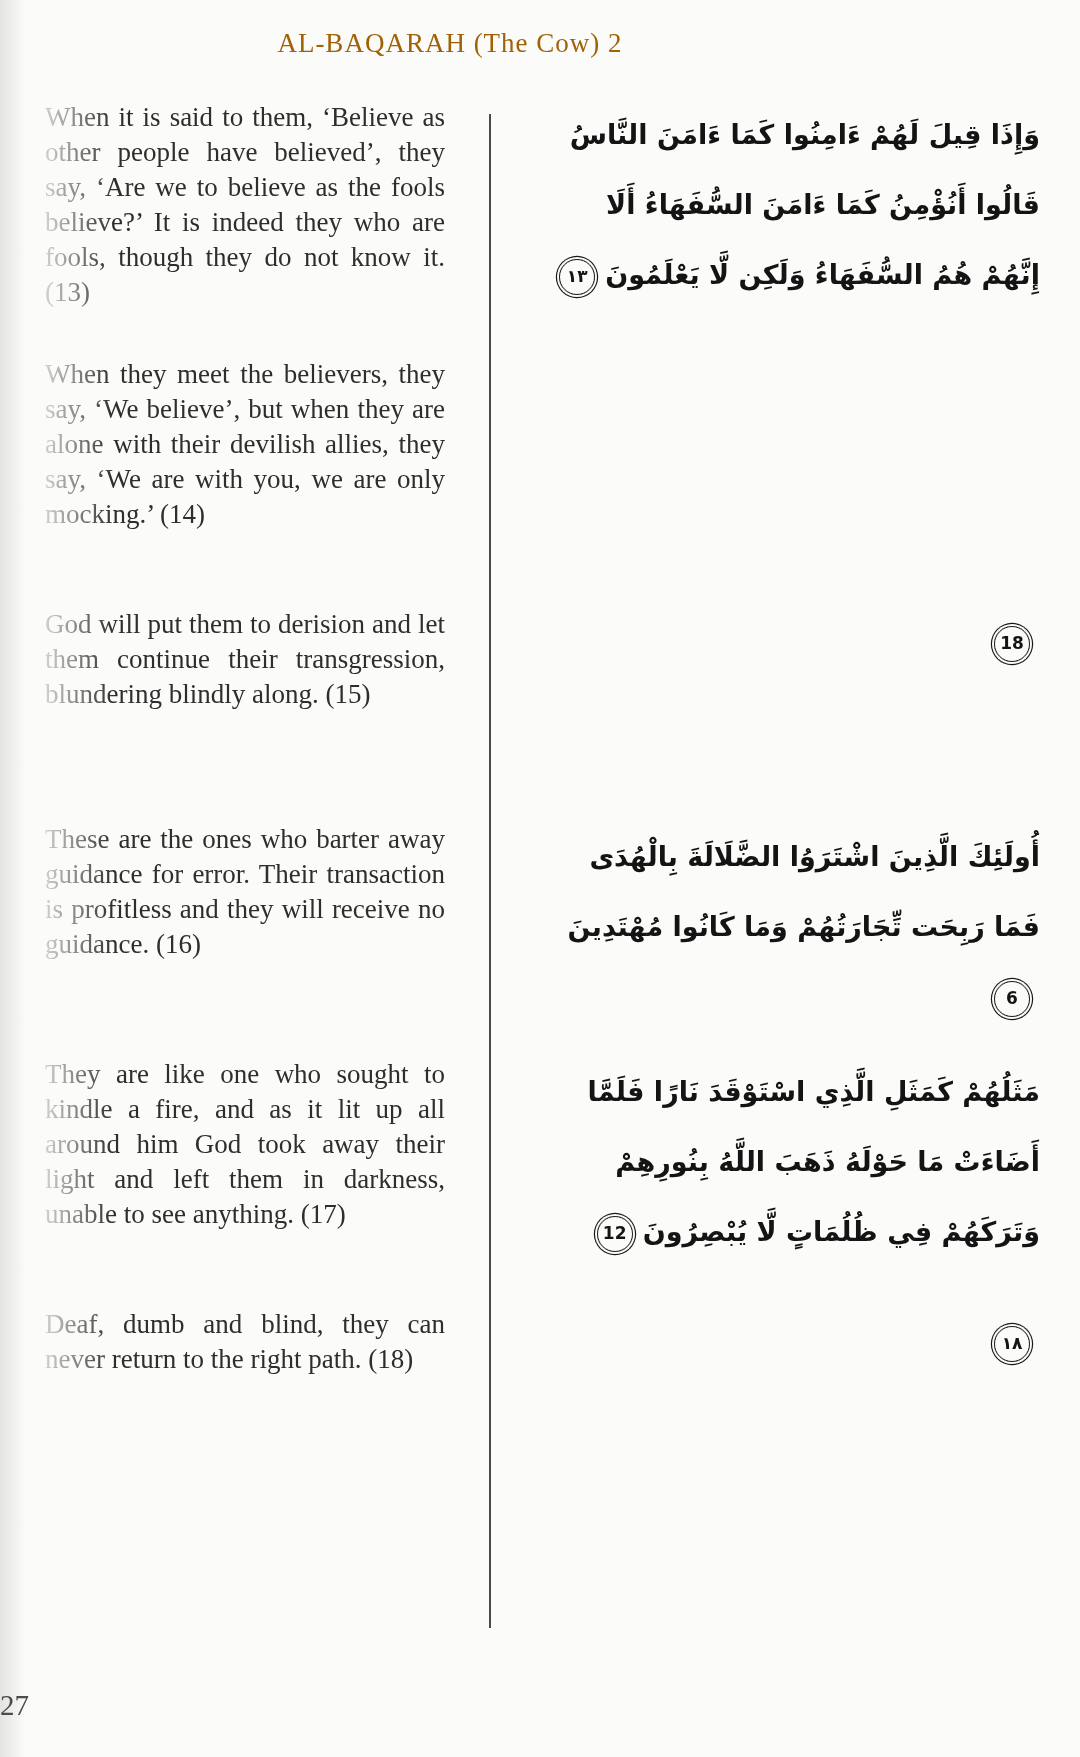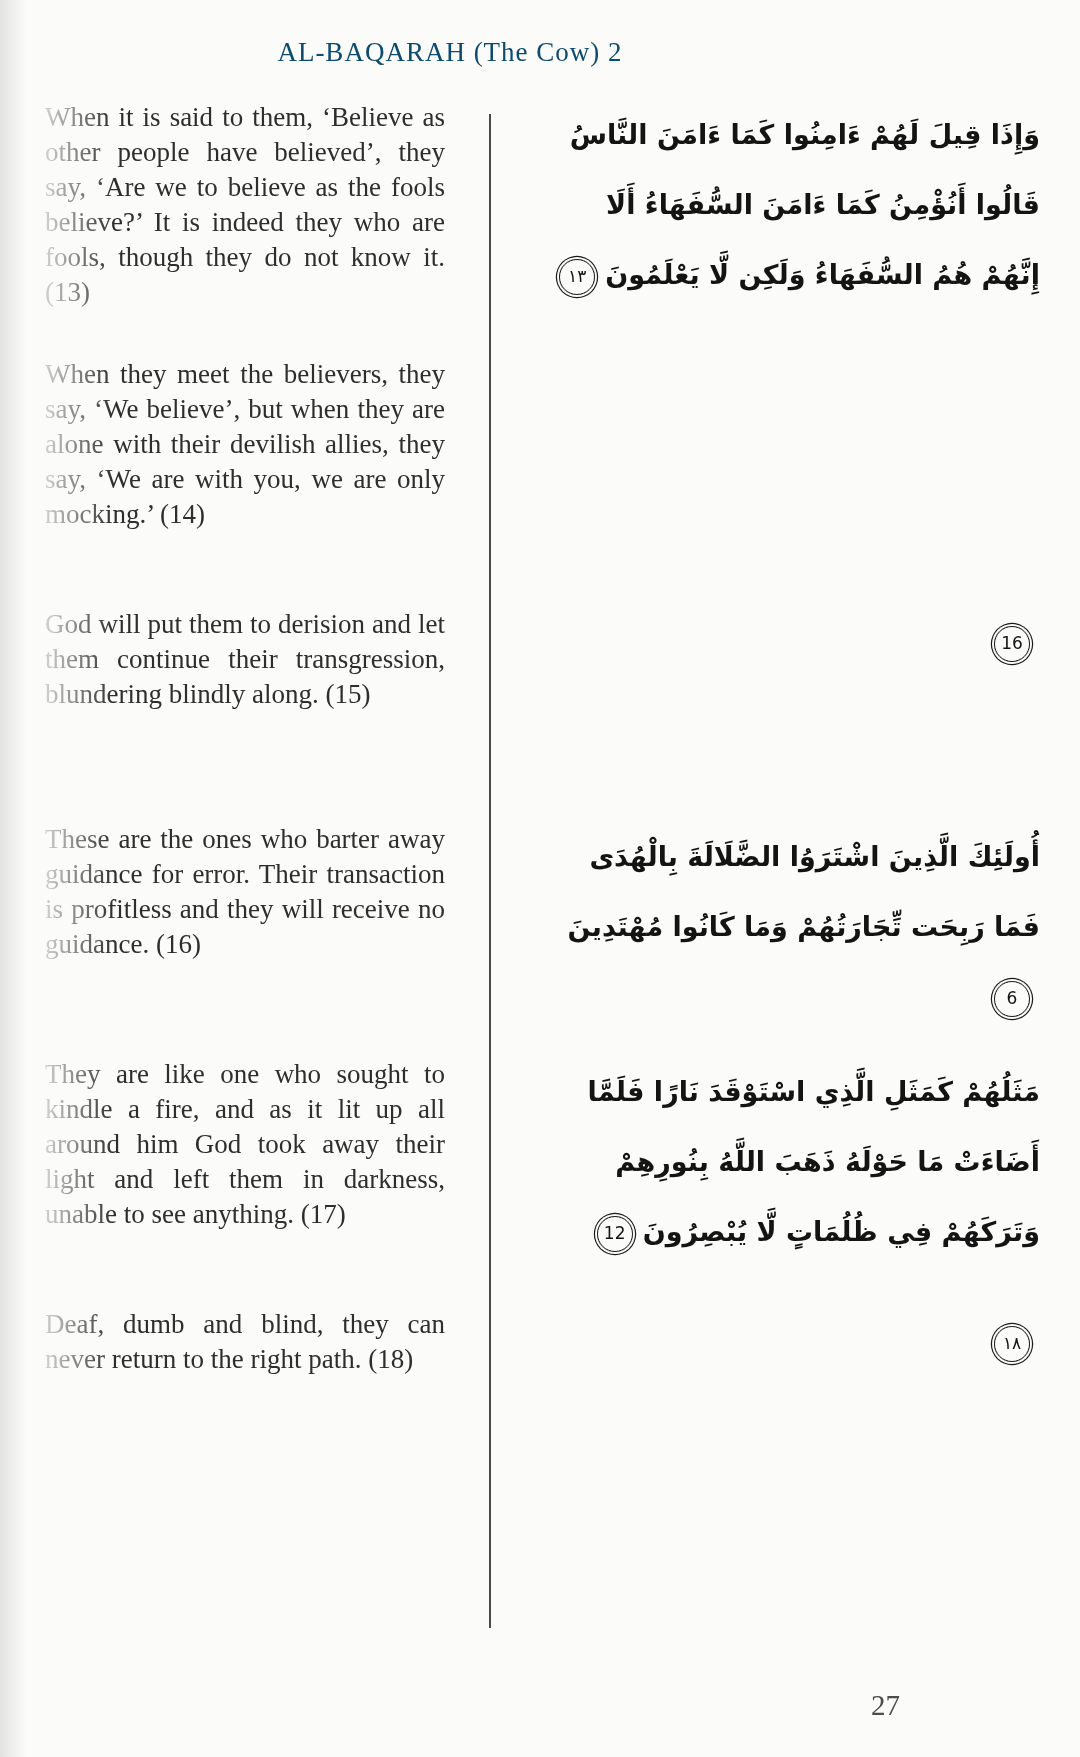--- a/index.html
+++ b/index.html
@@ -16,22 +16,21 @@
   
   .gutter-shade {
     position:absolute; left:0; top:0; bottom:0; width:26px;
     background:linear-gradient(to right, rgba(120,120,118,0.18), rgba(120,120,118,0.0));
     pointer-events:none;
   }
   .running-header {
     position:absolute; top:28px; left:0; width:900px;
     text-align:center;
     font-size:27px; letter-spacing:1px;
-    color:#0c4a6e;
-    margin-top:9px;
+    color:#a16207;
   }
   .column-divider {
     position:absolute; left:489px; top:114px;
     width:1.5px; height:1514px;
     background:#4a4a4a;
   }
   .content {
     position:absolute; top:100px; left:45px; right:40px;
   }
   .verse-row {
@@ -61,31 +60,31 @@
   .row-5 { min-height:250px; }
   .row-6 { min-height:316px; }
   .ayah-marker {
     display:inline-flex; align-items:center; justify-content:center;
     width:34px; height:34px;
     border:1.5px solid #1a1a1a; border-radius:50%;
     box-shadow:0 0 0 2px #fbfbf9, 0 0 0 3.2px #1a1a1a;
     font-size:17px; line-height:1;
     margin:0 10px 0 4px;
     vertical-align:middle;
-    font-weight:400;
+    font-weight:700;
   }
   
   .ink-fade {
     position:absolute; left:0px; top:0px; width:80px; height:1530px;
     background:linear-gradient(to right, rgba(251,251,249,0.8), rgba(251,251,249,0.0) 85%);
     pointer-events:none;
   }
   .page-number {
     position:absolute; bottom:35px; left:0; width:900px;
-    text-align:right;
+    text-align:left;
     font-size:29px; color:#4c4c4c;
   }
 </style>
 </head>
 <body>
 
 <div class="page">
   <div class="gutter-shade"></div>
 
   <div class="running-header">AL-BAQARAH (The Cow) 2</div>
@@ -101,21 +100,21 @@
           </span></p>
     </div>
 
     <div class="verse-row row-2">
       <p class="eng">When they meet the believers, they say, ‘We believe’, but when they are alone with their devilish allies, they say, ‘We are with you, we are only mocking.’ (14)</p>
     </div>
 
     <div class="verse-row row-3">
       <p class="eng">God will put them to derision and let them continue their transgression, blundering blindly along. (15)</p>
       <p class="ar" dir="rtl"><span class="ayah-marker">
-            <span>16</span>
+            <span>18</span>
           </span></p>
     </div>
 
     <div class="verse-row row-4">
       <p class="eng">These are the ones who barter away guidance for error. Their transaction is profitless and they will receive no guidance. (16)</p>
       <p class="ar" dir="rtl"><span>أُولَئِكَ الَّذِينَ اشْتَرَوُا الضَّلَالَةَ بِالْهُدَى فَمَا رَبِحَت تِّجَارَتُهُمْ وَمَا كَانُوا مُهْتَدِينَ</span><span class="ayah-marker">
             <span>6</span>
           </span></p>
     </div>
 

